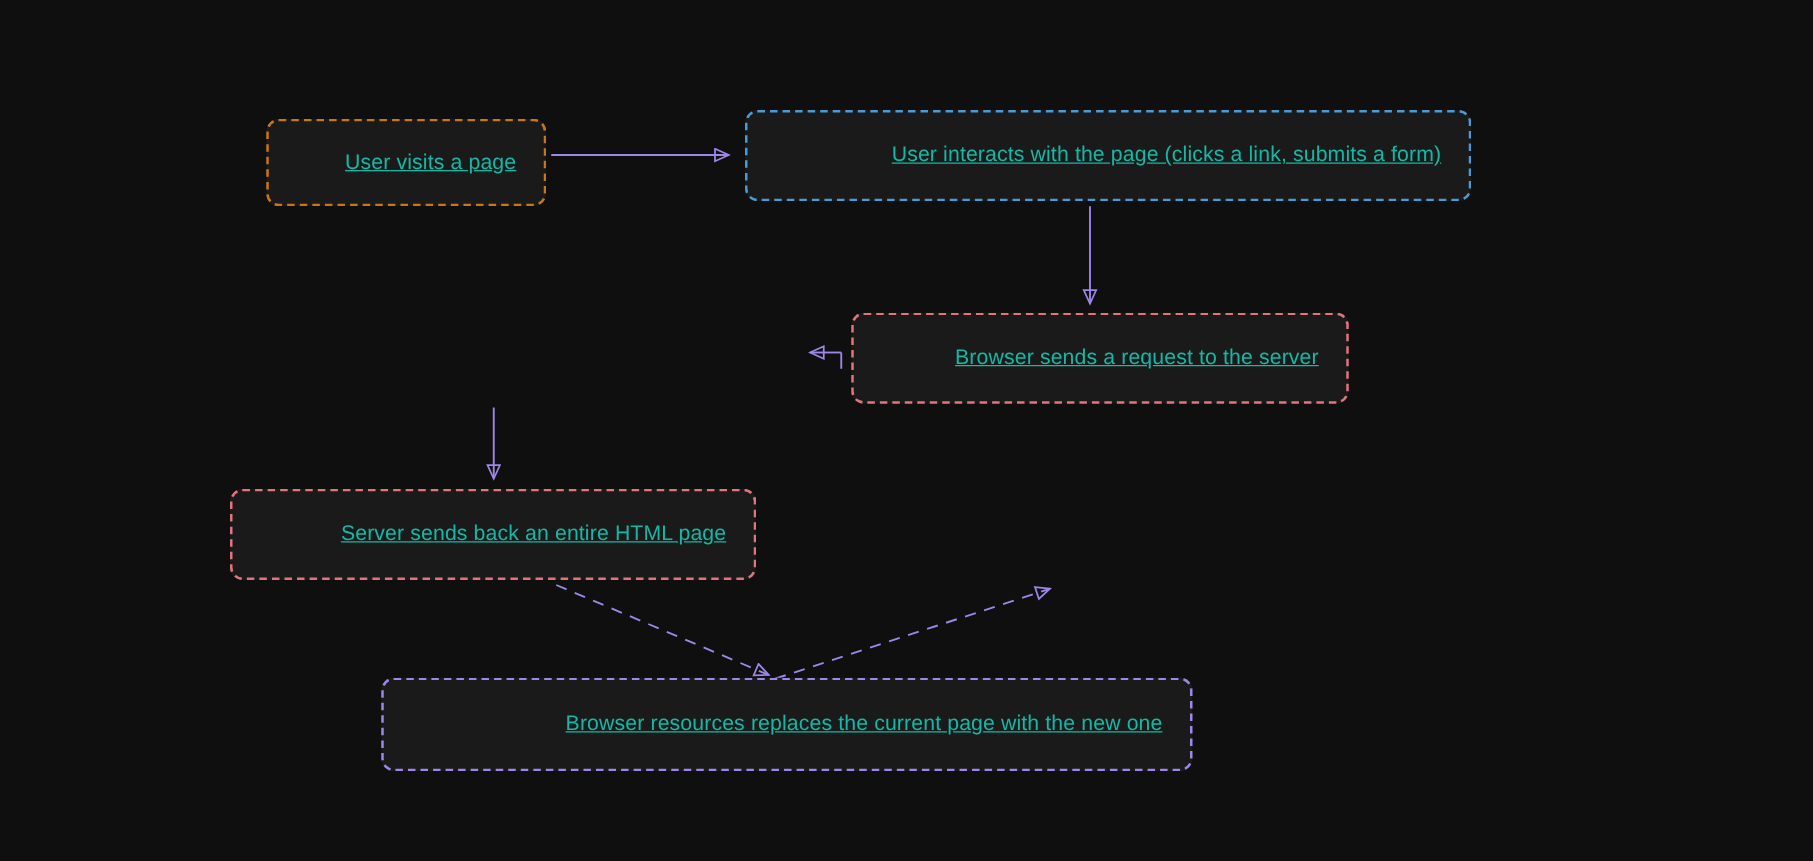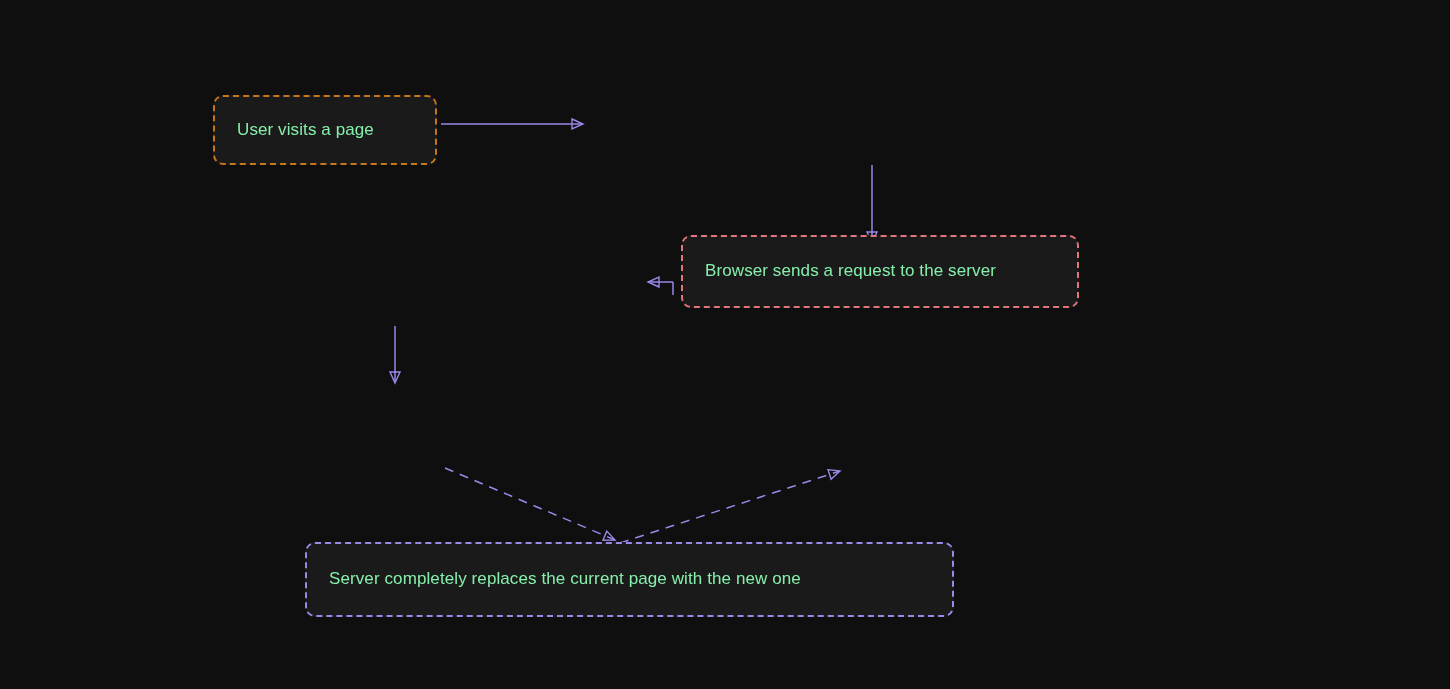--- a/index.html
+++ b/index.html
@@ -17,27 +17,28 @@
   }
   .node {
     position: absolute;
     box-sizing: border-box;
     background: #1a1a1a;
     border-style: dashed;
     border-width: 2px;
     border-radius: 10px;
     display: flex;
     align-items: center;
-    justify-content: flex-start;
-    color: #86efac;
+    justify-content: flex-end;
+    color: #14b8a6;
     font-size: 17px;
     line-height: 1.2;
     letter-spacing: 0.1px;
     padding: 0 22px;
     white-space: nowrap;
+    text-decoration: underline;
   }
   .node-label {
     display: block;
   }
   svg.edges {
     position: absolute;
     left: 0;
     top: 0;
     width: 1450px;
     height: 689px;
@@ -79,25 +80,31 @@
 
     <g>
       <line x1="620" y1="543" x2="840" y2="471" stroke="#9d87e8" stroke-width="1.5" stroke-dasharray="9 7" marker-end="url(#ah)"></line>
     </g>
   </svg>
 
   <div class="node" style="left:213px; top:95px; width:224px; height:70px; border-color:#c8761a;">
     <span class="node-label">User visits a page</span>
   </div>
 
+  <div class="node" style="left:596px; top:88px; width:581px; height:73px; border-color:#4a9ad4;">
+    <span class="node-label">User interacts with the page (clicks a link, submits a form)</span>
+  </div>
 
 
-  <div class="node" style="left:681px; top:235px; width:398px; height:73px; border-color:#e2757c;">
+  <div class="node" style="left:681px; top:250px; width:398px; height:73px; border-color:#e2757c;">
     <span class="node-label">Browser sends a request to the server</span>
   </div>
 
+  <div class="node" style="left:184px; top:391px; width:421px; height:73px; border-color:#e2757c;">
+    <span class="node-label">Server sends back an entire HTML page</span>
+  </div>
 
 
   <div class="node" style="left:305px; top:542px; width:649px; height:75px; border-color:#9d87e8;">
-    <span class="node-label">Server completely replaces the current page with the new one</span>
+    <span class="node-label">Browser resources replaces the current page with the new one</span>
   </div>
 
 </div>
 
 </body></html>

